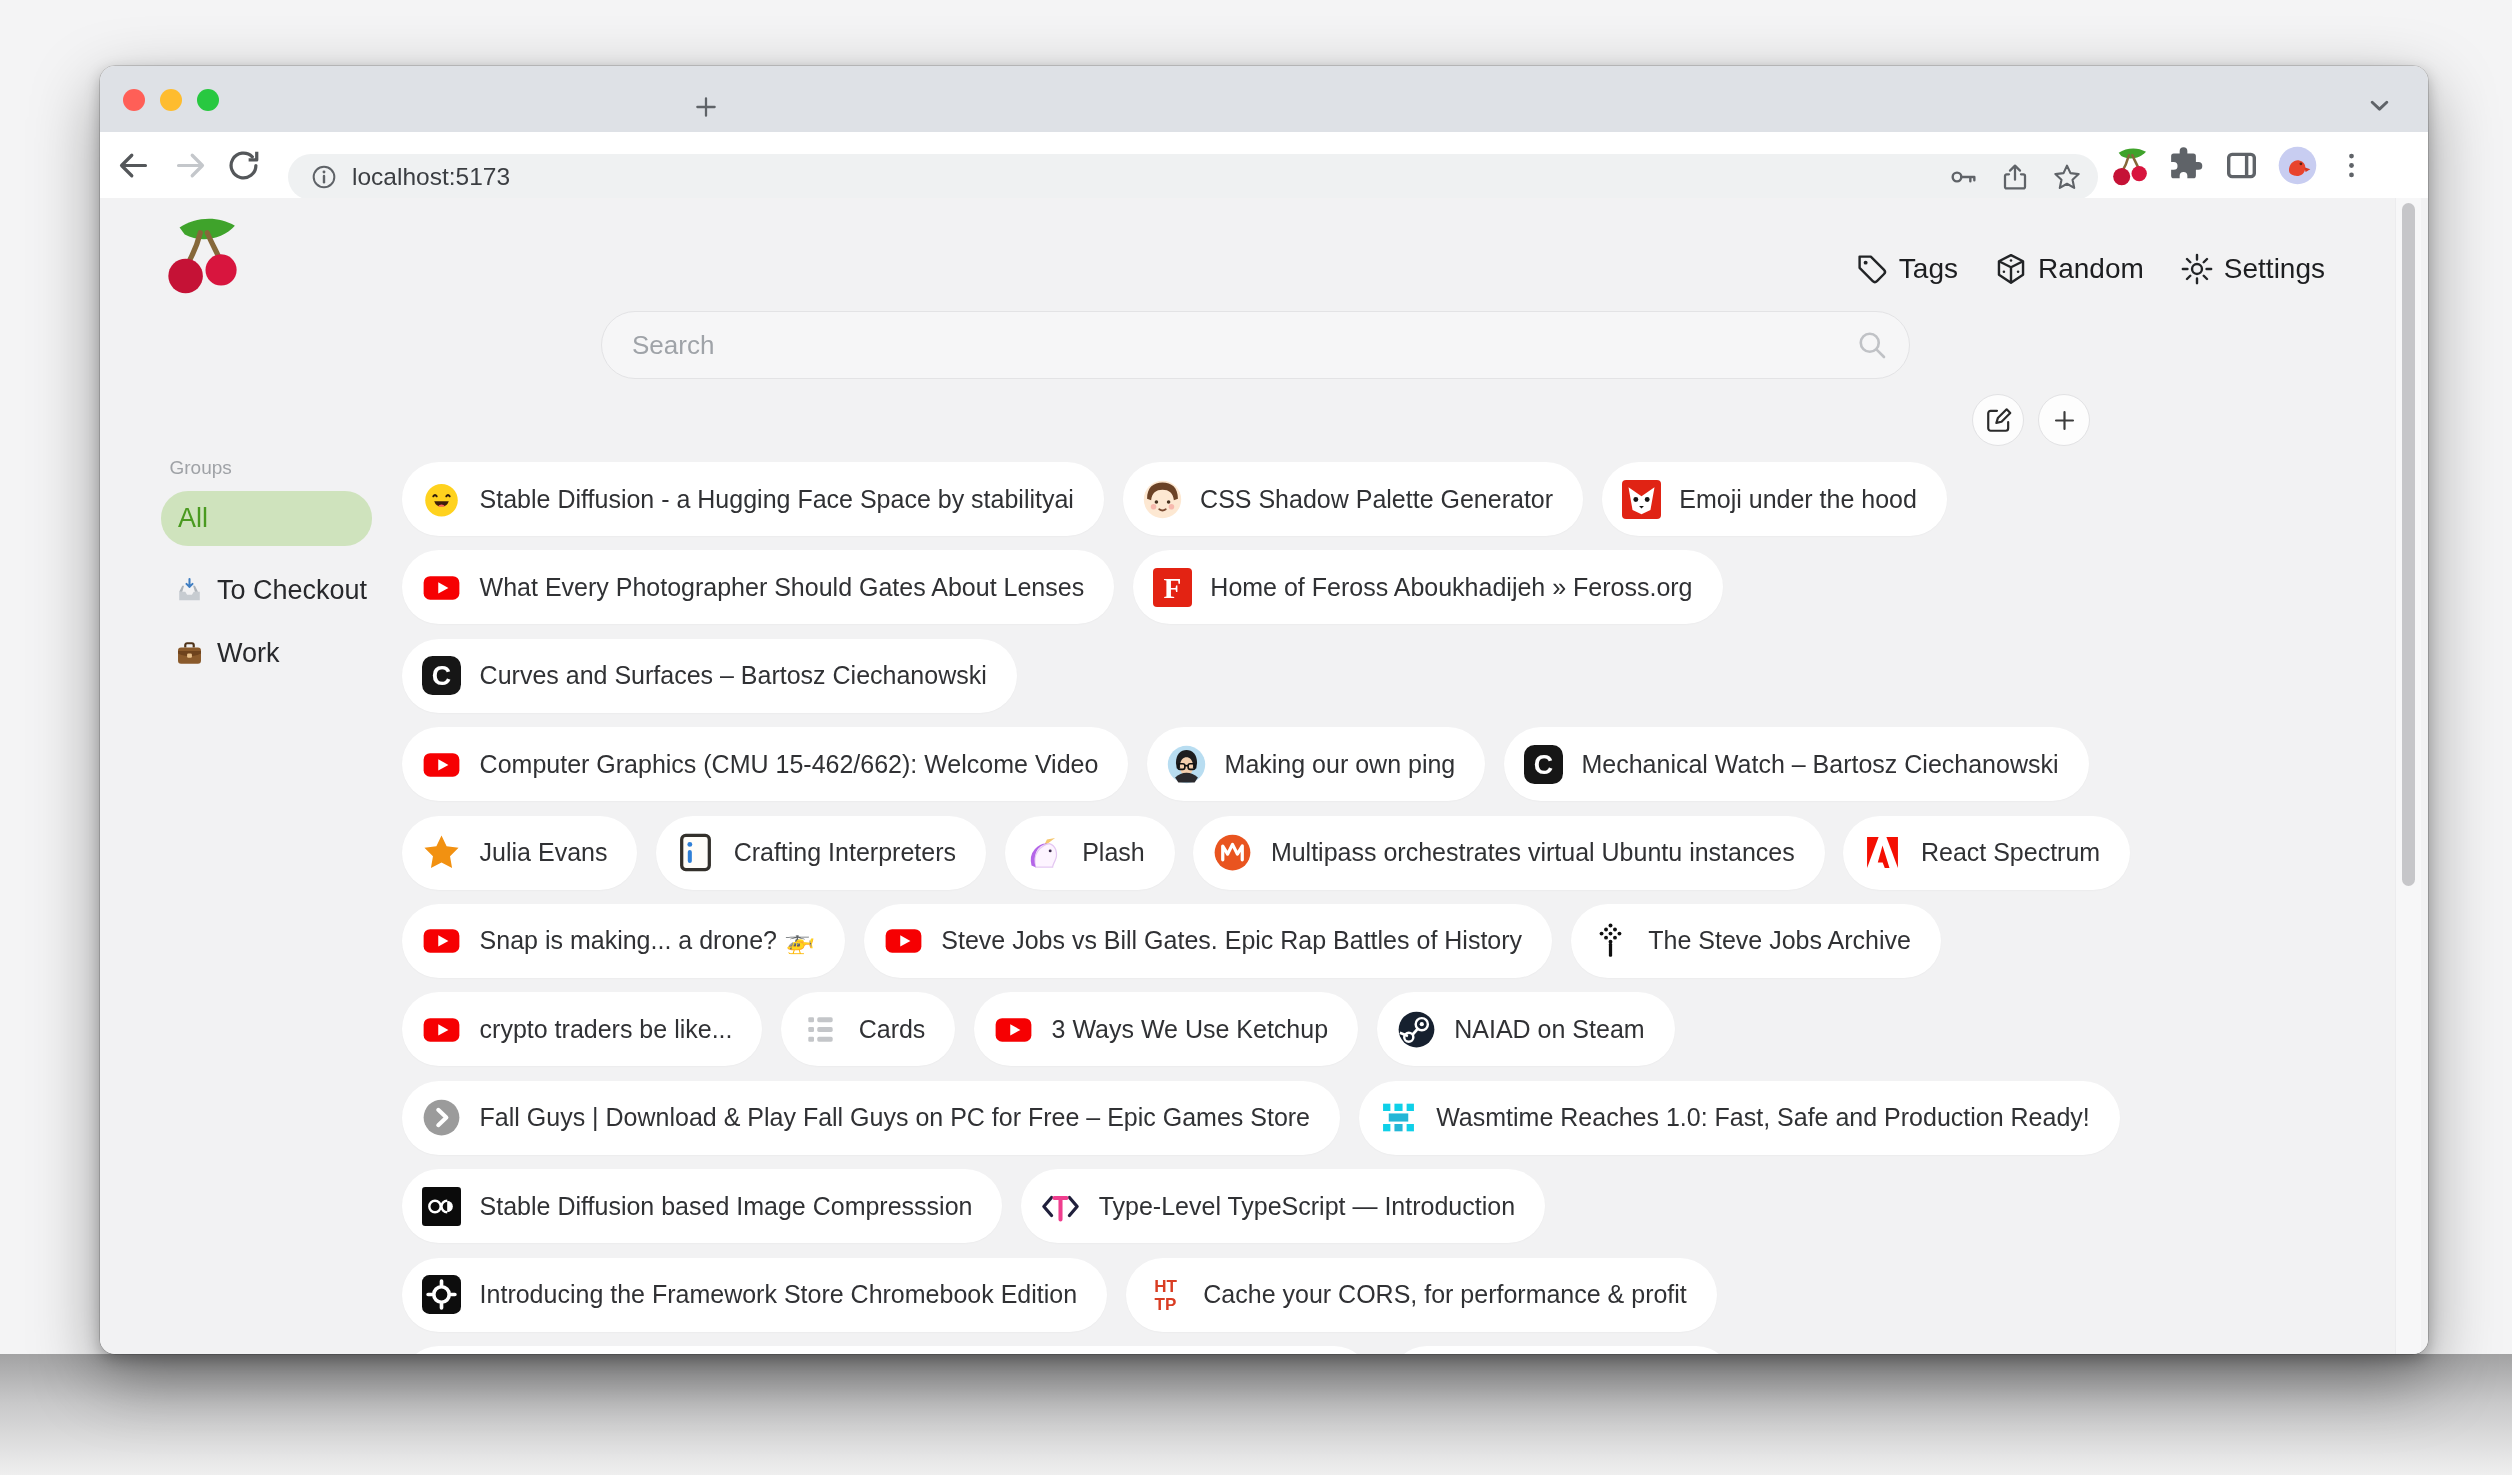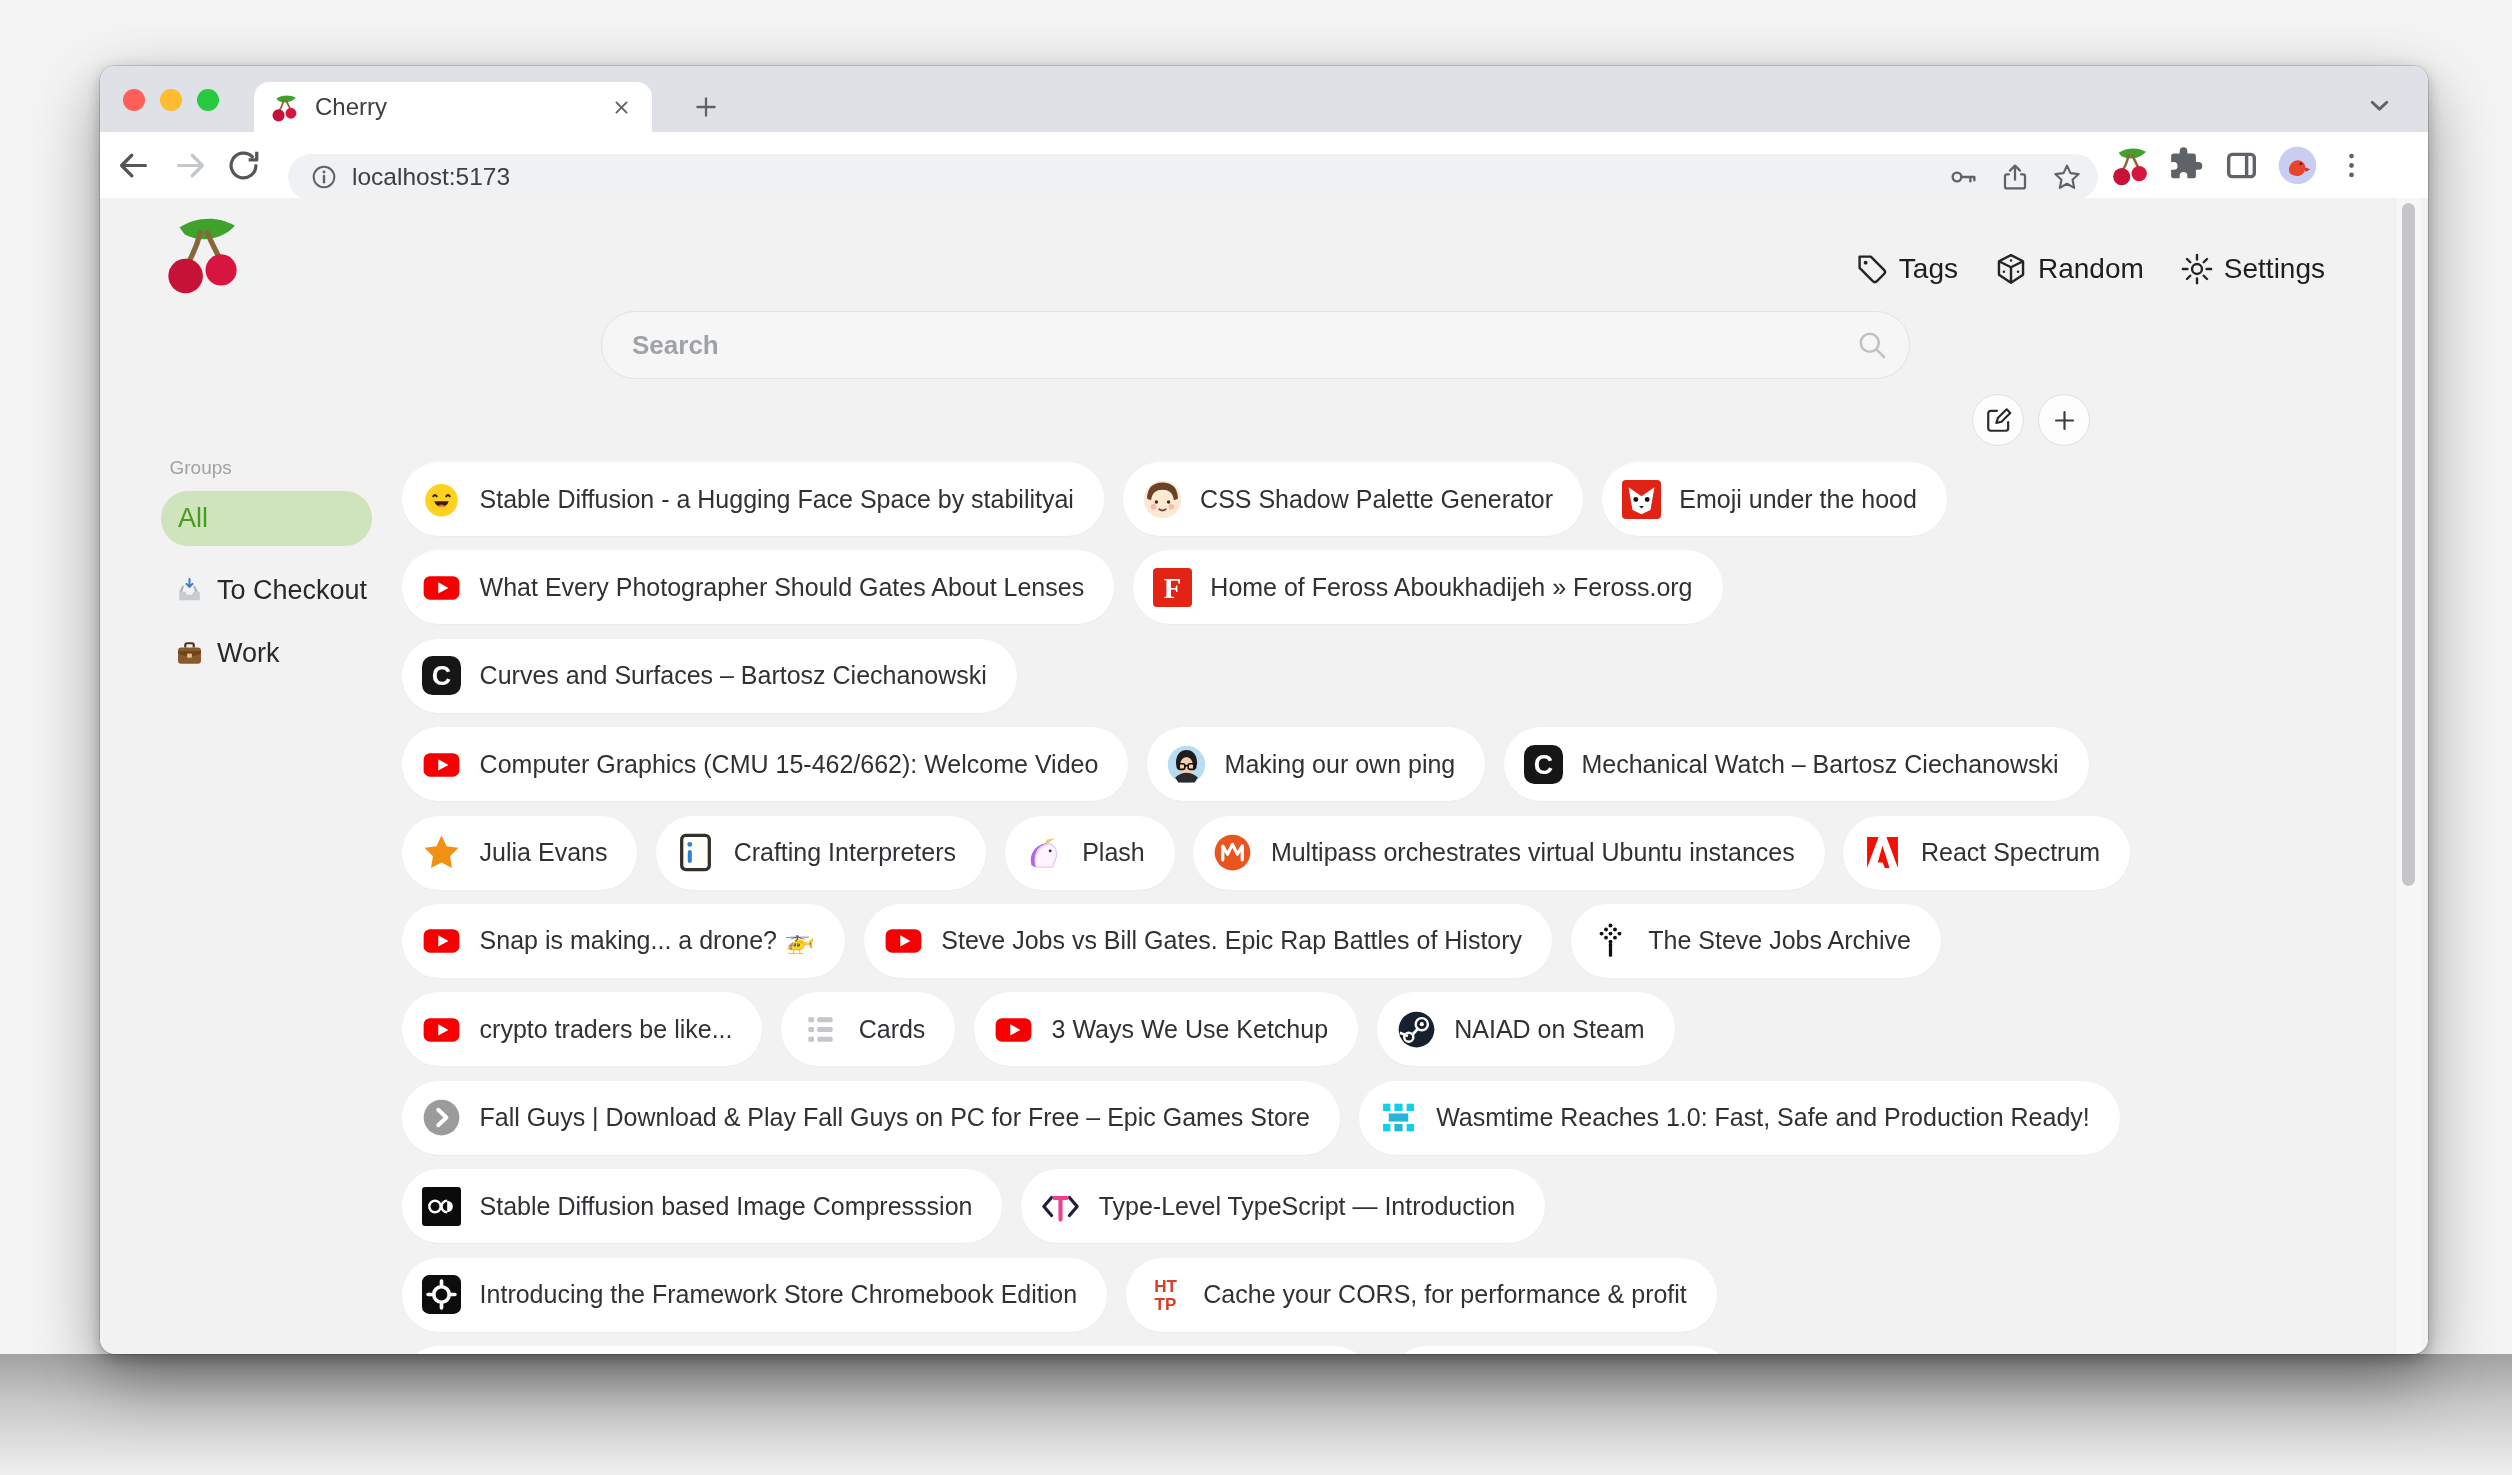--- a/index.html
+++ b/index.html
@@ -41,21 +41,21 @@
   
   .page{position:absolute;top:132px;left:0;right:0;bottom:0;background:#f2f2f3;overflow:hidden;}
   .logo{position:absolute;left:64px;top:13.5px;width:83px;height:83px;}
   .logo svg{width:83px;height:83px;}
   .top-nav{position:absolute;top:49px;right:103px;height:44px;display:flex;gap:36px;align-items:center;}
   .nav-item{display:flex;align-items:center;gap:10px;cursor:pointer;}
   .nav-icon svg{width:34px;height:34px;display:block;}
   .nav-label{font-size:28px;color:#1d1e20;}
   .searchwrap{position:absolute;left:501px;top:113px;width:1309px;height:68px;}
   .searchwrap input{width:100%;height:100%;box-sizing:border-box;border:1.7px solid #e3e3e5;border-radius:34px;
-    background:#f6f6f7;padding:0 76px 0 30px;font-size:26px;color:#222;font-family:"Liberation Sans",sans-serif;outline:none;font-weight:bold;}
+    background:#f6f6f7;padding:0 76px 0 30px;font-size:26px;color:#222;font-family:"Liberation Sans",sans-serif;outline:none;}
   .searchwrap input::placeholder{color:#9fa3a8;}
   .search-icon{position:absolute;right:20px;top:16px;width:36px;height:36px;}
   .search-icon svg{width:36px;height:36px;}
   .round-btn{position:absolute;top:196px;width:52px;height:52px;border-radius:50%;background:#fdfdfd;
     border:1.7px solid #e2e2e4;box-sizing:border-box;display:flex;align-items:center;justify-content:center;padding:0;}
   .round-btn svg{width:29px;height:29px;}
   .btn-edit{left:1872px;}
   .btn-add{left:1938px;}
   
   .sidebar{position:absolute;left:61px;top:259px;width:254px;}
@@ -83,37 +83,20 @@
 <div class="desktop">
   <div class="desktop-bottom"></div>
 
   <div class="window">
 
     <div class="tabstrip">
       <span class="light red"></span>
       <span class="light yellow"></span>
       <span class="light green"></span>
 
-      <div class="tab">
-        <span class="tab-favicon">
-          <svg viewBox="0 0 48 48">
-              <path d="M9 9c9-6 22-7 32-1-7 8-20 10-29 5z" fill="#3fa32b"></path>
-              <path d="M21 12c-2 8-6 16-9 21" stroke="#86683a" stroke-width="3" fill="none" stroke-linecap="round"></path>
-              <path d="M25 12c3 7 6 12 8 17" stroke="#86683a" stroke-width="3" fill="none" stroke-linecap="round"></path>
-              <circle cx="12.5" cy="37" r="10" fill="#c51236"></circle>
-              <circle cx="33" cy="33.5" r="9" fill="#d8153e"></circle>
-            </svg>
-        </span>
-        <span class="tab-title">Cherry</span>
-        <span class="tab-close">
-          <svg viewBox="0 0 48 48">
-              <path d="M15 15l18 18M33 15L15 33" stroke="#5f6368" stroke-width="3.4" stroke-linecap="round"></path>
-            </svg>
-        </span>
-      </div>
 
       <span class="newtab">
         <svg viewBox="0 0 48 48">
             <path d="M24 11v26M11 24h26" stroke="#5f6368" stroke-width="3.4" stroke-linecap="round"></path>
           </svg>
       </span>
       <span class="strip-chevron">
         <svg viewBox="0 0 48 48">
             <path d="M15 20l9 8.5 9-8.5" fill="none" stroke="#5f6368" stroke-width="3.6" stroke-linecap="round" stroke-linejoin="round"></path>
           </svg>

